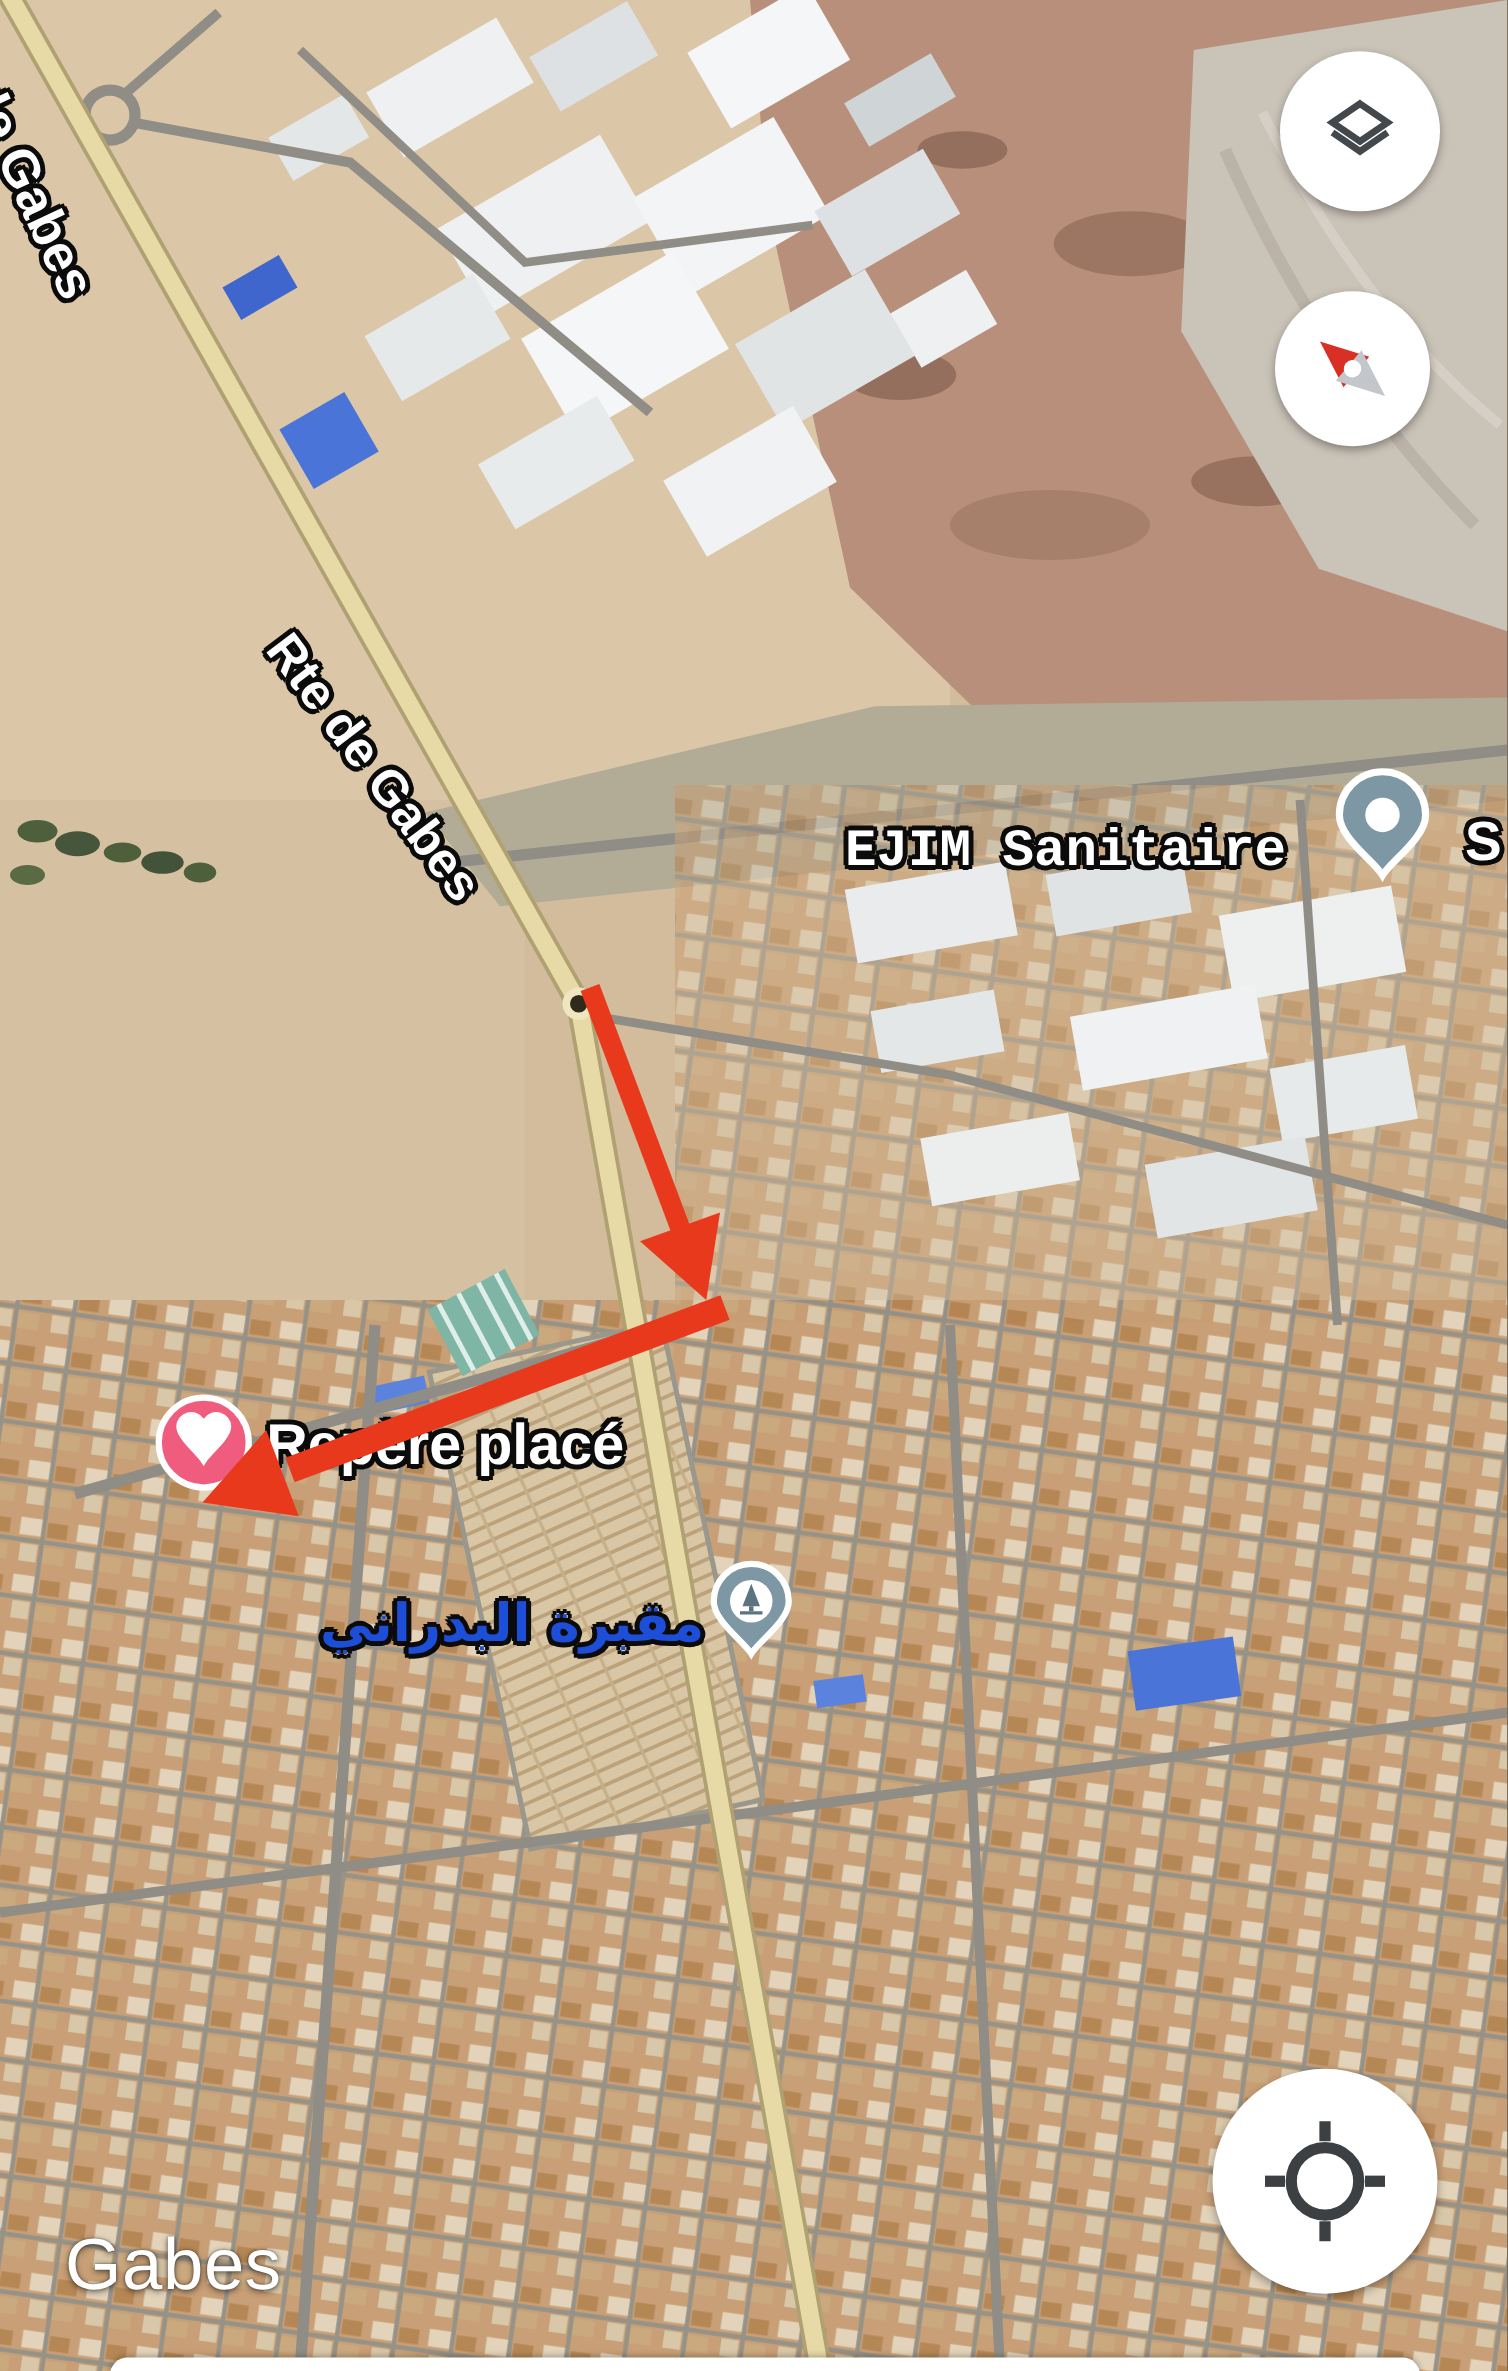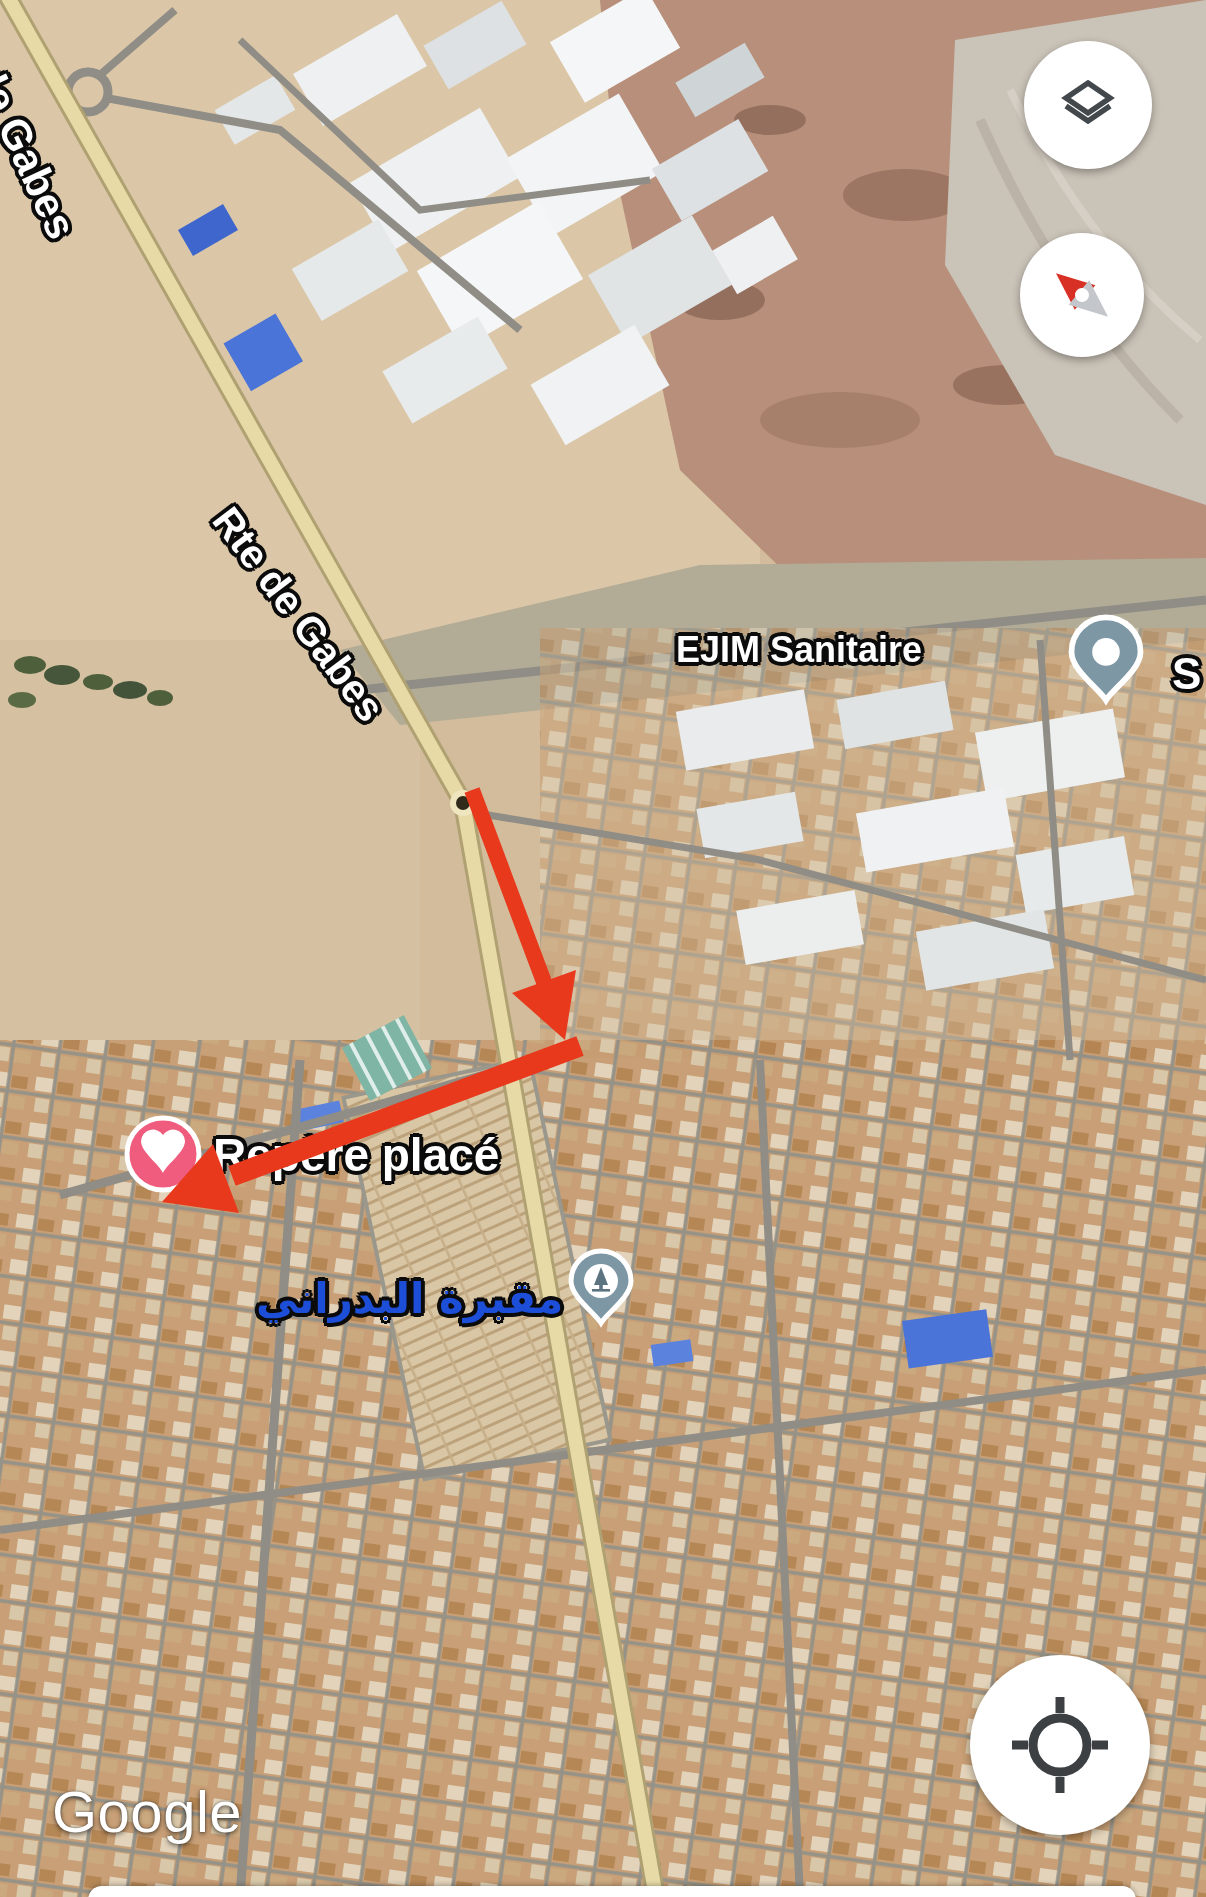--- a/index.html
+++ b/index.html
@@ -131,21 +131,21 @@
     </g>
 
     <path d="M-30,-70 L463,803 L656,1897" stroke="#b0a173" stroke-width="20" fill="none"></path>
     <path d="M-30,-70 L463,803 L656,1897" stroke="#e8daa6" stroke-width="14" fill="none"></path>
   </svg>
 
   <div class="maplabel rot z2" style="left:-16px;top:44px;font-size:42px;transform:rotate(65deg);">de Gabes</div>
 
   <div class="maplabel rot z2" style="left:222px;top:492px;font-size:40px;transform:rotate(53deg);">Rte de Gabes</div>
 
-  <div class="maplabel z2" style="left:676px;top:632px;font-size:36px;">EJIM Sanitaire</div>
+  <div class="maplabel z2" style="left:676px;top:660px;font-size:42px;font-family:Liberation Mono, monospace;">EJIM Sanitaire</div>
 
   <div class="maplabel z2" style="left:1172px;top:652px;font-size:44px;">S</div>
 
   <div class="maplabel z2" style="left:213px;top:1132px;font-size:46px;">Repère placé</div>
 
   <div class="maplabel greenlabel z2" style="left:256px;top:1278px;font-size:42px;" dir="rtl">مقبرة البدراني</div>
 
   <svg class="ovsvg z3" viewBox="0 0 1206 1897" xmlns="http://www.w3.org/2000/svg">
 
     <g transform="translate(1106,668) scale(1.15)">
@@ -205,17 +205,17 @@
   <div class="roundbtn z5" style="left:970px;top:1655px;width:180px;height:180px;">
     <svg width="104" height="104" viewBox="-52 -52 104 104">
       <circle r="27" fill="none" stroke="#3c4043" stroke-width="9"></circle>
       <rect x="-4.5" y="-48" width="9" height="16" fill="#3c4043"></rect>
       <rect x="-4.5" y="32" width="9" height="16" fill="#3c4043"></rect>
       <rect x="-48" y="-4.5" width="16" height="9" fill="#3c4043"></rect>
       <rect x="32" y="-4.5" width="16" height="9" fill="#3c4043"></rect>
     </svg>
   </div>
 
-  <div id="gwatermark" class="z2">Google</div>
+  <div id="gwatermark" class="z2">Gabes</div>
 
   <div id="bottomsheet" class="z5"></div>
 
 </div>
 
 </body></html>

